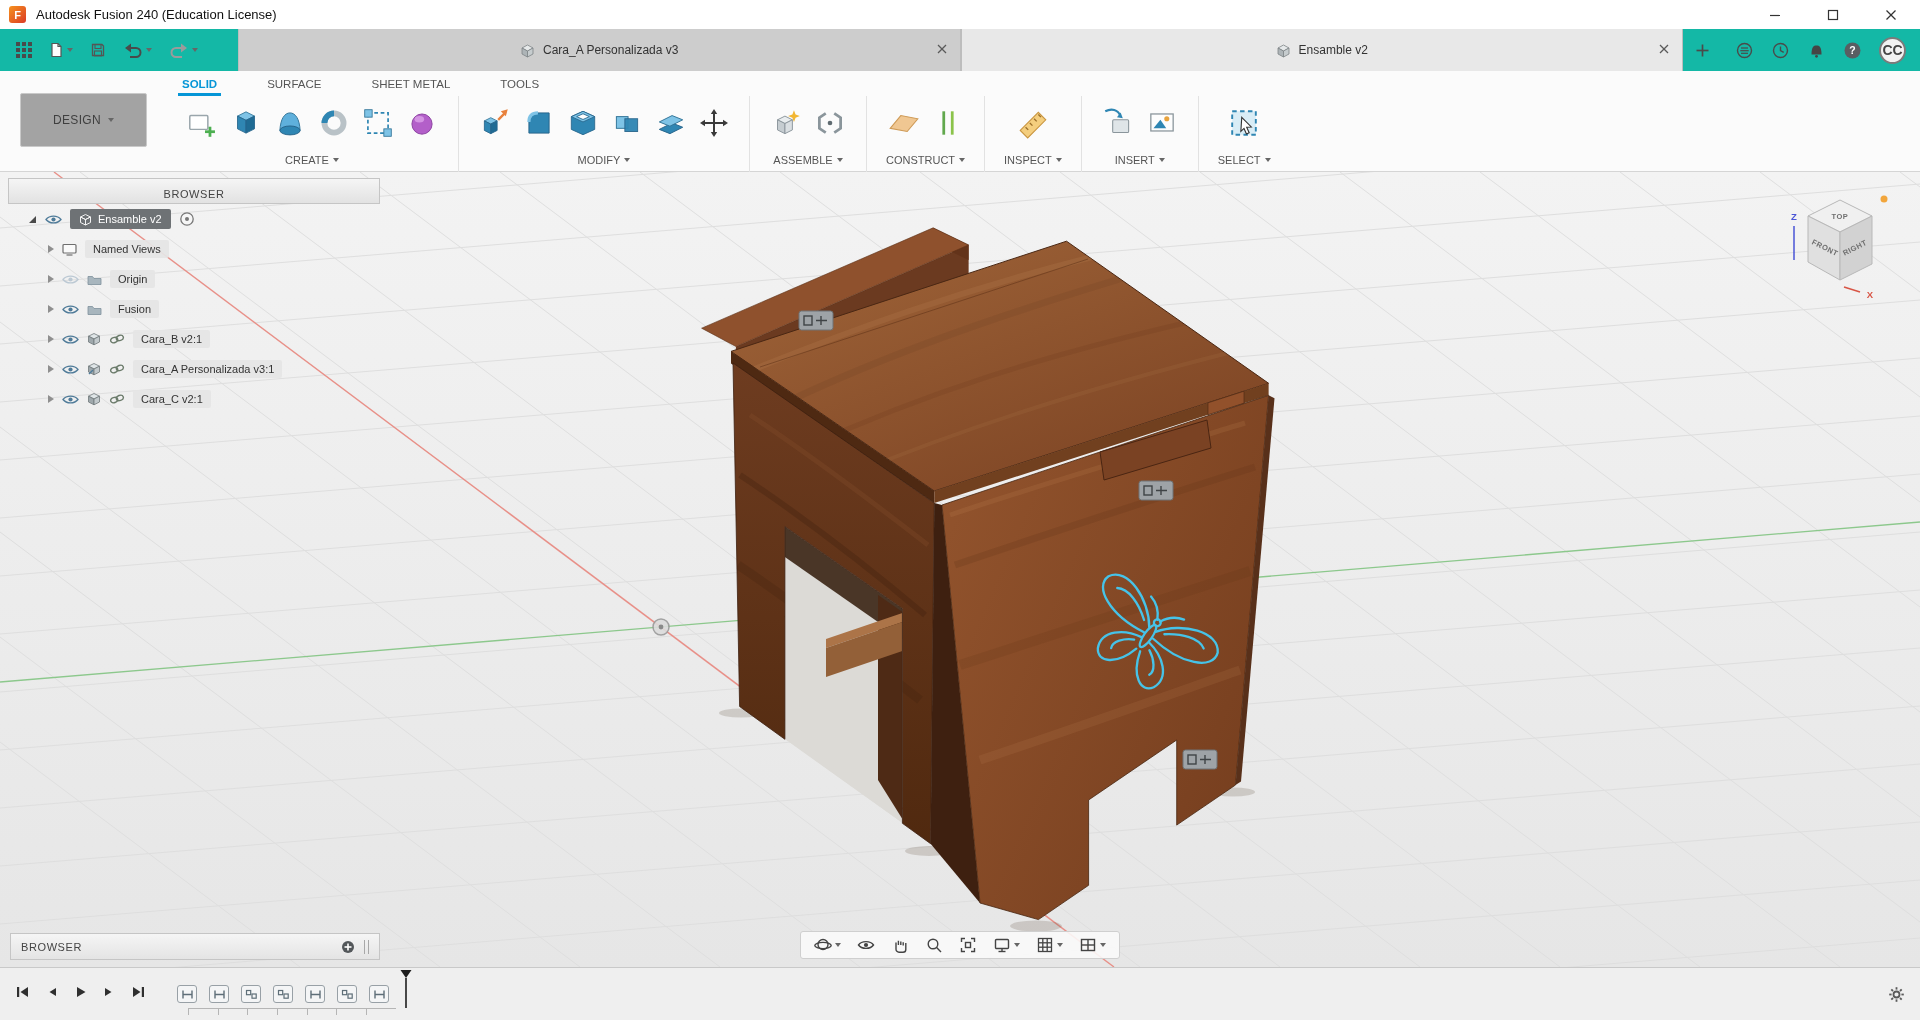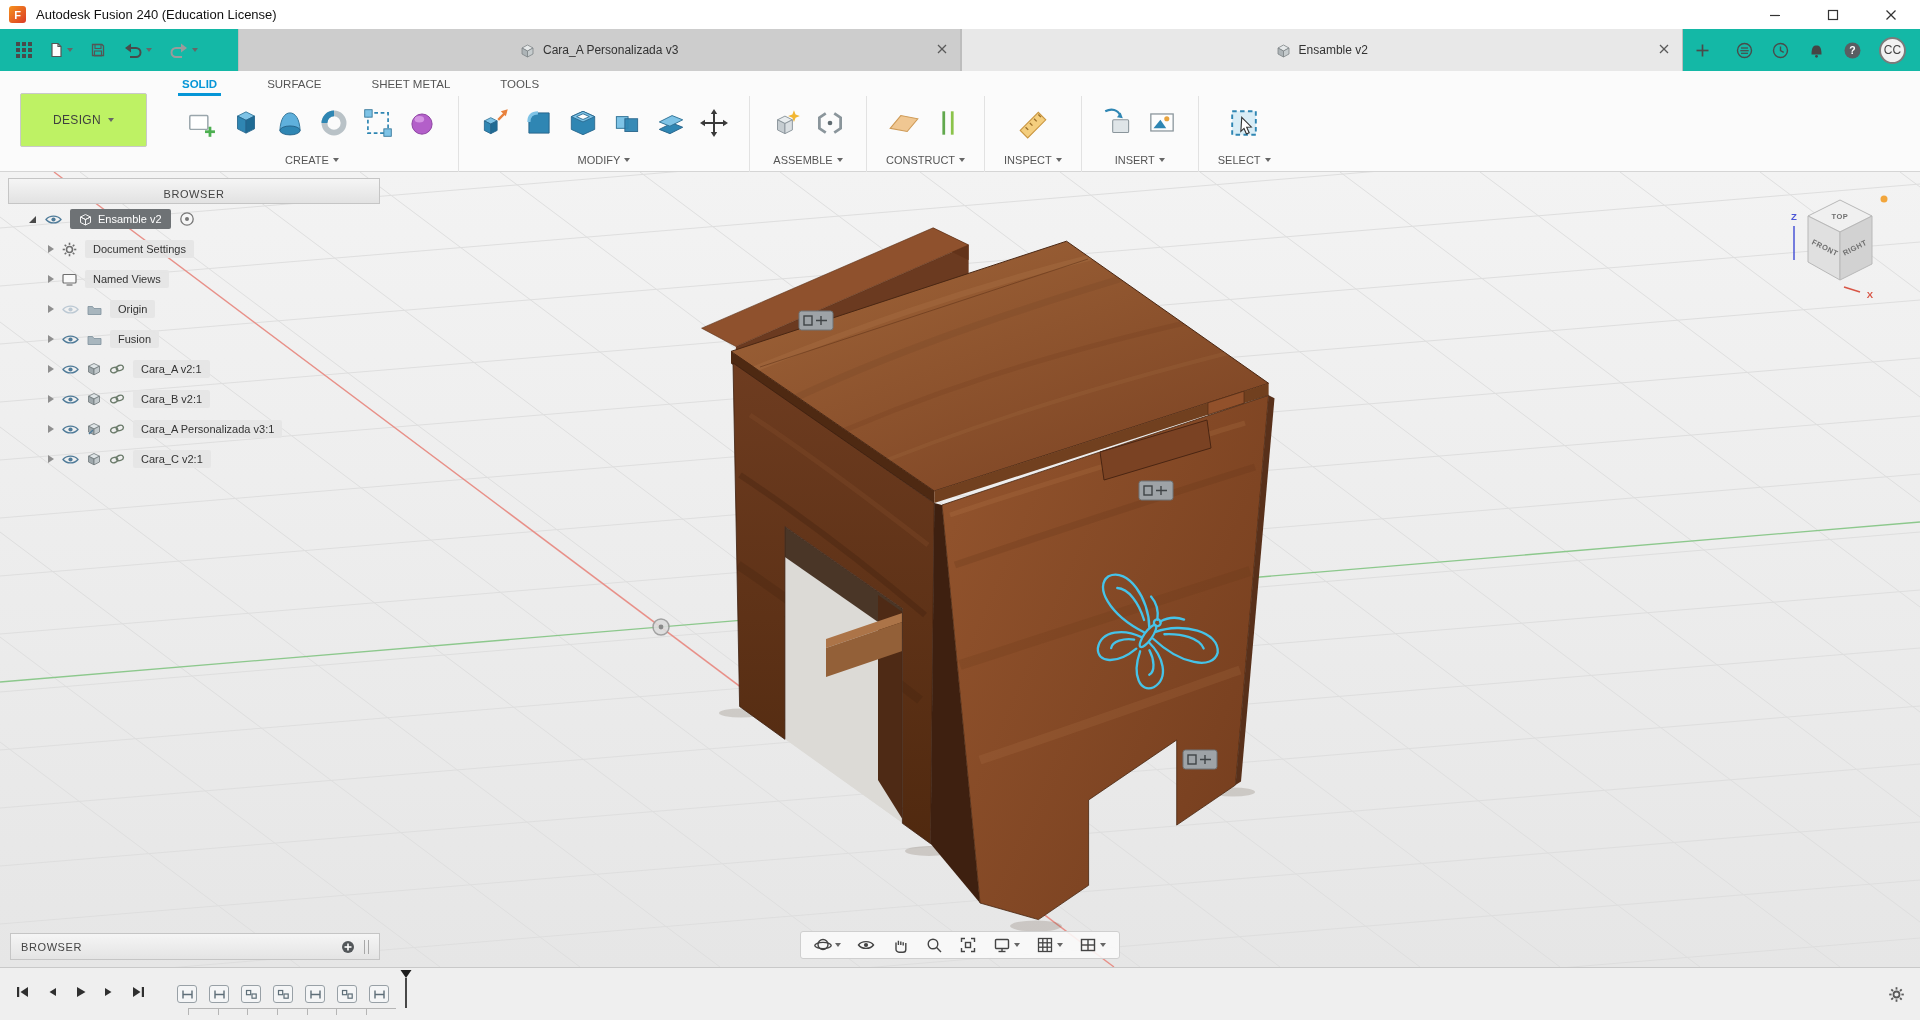--- a/index.html
+++ b/index.html
@@ -21,25 +21,25 @@
   .tabstrip { position:absolute; top:29px; left:0; width:100%; height:42px; background:#14b8a6; display:flex; align-items:stretch; }
   .qat { display:flex; align-items:center; gap:17px; padding:0 16px; width:238px; flex:none; }
   .ibtn { display:flex; align-items:center; gap:3px; }
   .caret { width:0; height:0; border-left:3.5px solid transparent; border-right:3.5px solid transparent; border-top:4px solid #666; display:inline-block; }
   .doc-tabs { flex:1; display:flex; align-items:stretch; }
   .doc-tab { flex:1; position:relative; display:flex; align-items:center; justify-content:center; gap:8px; font-size:12px; color:#333; background:#CDCDCD; border-left:1px solid #BDBDBD; border-right:1px solid #BDBDBD; }
   .doc-tab.active { background:#E8E8E8; }
   .tab-close { position:absolute; right:13px; top:50%; transform:translateY(-50%); }
   .newtab { width:38px; display:flex; align-items:center; justify-content:center; flex:none; }
   .strip-right { display:flex; align-items:center; gap:17px; padding:0 14px; flex:none; }
-  .avatar { width:27px; height:27px; border-radius:50%; border:2px solid #7B7B7B; background:#F2F2F2; display:flex; align-items:center; justify-content:center; font-size:12px; font-weight:normal; color:#444; }
+  .avatar { width:27px; height:27px; border-radius:50%; border:2px solid #7B7B7B; background:#F2F2F2; display:flex; align-items:center; justify-content:center; font-size:14px; font-weight:bold; color:#444; }
 
   
   .ribbon { position:absolute; top:71px; left:0; width:100%; height:101px; background:#FBFBFB; border-bottom:1px solid #D5D5D5; }
-  .design-box { position:absolute; left:20px; top:22px; width:127px; height:54px; border:1px solid #C9C9C9; border-radius:2px; background:#bef264; display:flex; align-items:center; justify-content:center; gap:7px; font-size:12px; color:#3F3F3F; letter-spacing:.3px; }
+  .design-box { position:absolute; left:20px; top:22px; width:127px; height:54px; border:1px solid #C9C9C9; border-radius:2px; background:#a3a3a3; display:flex; align-items:center; justify-content:center; gap:7px; font-size:12px; color:#3F3F3F; letter-spacing:.3px; }
   .ribbon-tabs { position:absolute; left:180px; top:4px; display:flex; gap:46px; font-size:11.5px; color:#555; letter-spacing:.4px; }
   .rtab { position:relative; padding:3px 2px 6px; }
   .rtab.active { color:#0696D7; font-weight:bold; }
   .rtab.active::after { content:""; position:absolute; left:-2px; right:-2px; bottom:0; height:3px; background:#0696D7; }
   .ribbon-groups { position:absolute; left:166px; top:24px; display:flex; align-items:flex-start; }
   .rgroup { display:flex; flex-direction:column; align-items:center; padding:0 19px; }
   .rg-icons { display:flex; align-items:center; gap:10px; height:56px; }
   .tool { display:flex; align-items:center; justify-content:center; }
   .rg-label { margin-top:3px; font-size:11px; color:#555; display:flex; align-items:center; gap:4px; }
   .rsep { width:1px; height:82px; background:#E2E2E2; margin-top:1px; }
@@ -664,37 +664,20 @@
             <polygon points="11.5,4 11.5,9.5 6.5,12 6.5,6.5" fill="none" stroke="#F2F2F2" stroke-width="1"></polygon>
           </svg>
         <span>Ensamble v2</span>
       </span>
       <svg width="16" height="16">
           <circle cx="8" cy="8" r="6.2" fill="#F6F6F6" stroke="#777" stroke-width="1.3"></circle>
           <circle cx="8" cy="8" r="2" fill="#777"></circle>
         </svg>
     </div>
 
-    <div class="brow ind2">
-      <i class="tri"></i>
-      <svg width="15" height="15">
-          <g stroke="#6E6E6E" stroke-width="1.6">
-            <circle cx="7.5" cy="7.5" r="3" fill="none"></circle>
-            <line x1="7.5" y1="0.7" x2="7.5" y2="2.9"></line>
-            <line x1="7.5" y1="12.1" x2="7.5" y2="14.3"></line>
-            <line x1="0.7" y1="7.5" x2="2.9" y2="7.5"></line>
-            <line x1="12.1" y1="7.5" x2="14.3" y2="7.5"></line>
-            <line x1="2.7" y1="2.7" x2="4.2" y2="4.2"></line>
-            <line x1="10.8" y1="10.8" x2="12.3" y2="12.3"></line>
-            <line x1="2.7" y1="12.3" x2="4.2" y2="10.8"></line>
-            <line x1="10.8" y1="4.2" x2="12.3" y2="2.7"></line>
-          </g>
-        </svg>
-      <span class="chip">Document Settings</span>
-    </div>
 
     <div class="brow ind2">
       <i class="tri"></i>
       <svg width="15" height="13">
           <rect x="1" y="1.5" width="13" height="8.5" rx="1" fill="#FAFAFA" stroke="#6E6E6E" stroke-width="1.2"></rect>
           <line x1="4.5" y1="12" x2="10.5" y2="12" stroke="#6E6E6E" stroke-width="1.2"></line>
         </svg>
       <span class="chip">Named Views</span>
     </div>
 
@@ -715,39 +698,20 @@
       <svg width="17" height="11">
           <path d="M1,5.5 C4.5,1 12.5,1 16,5.5 C12.5,10 4.5,10 1,5.5 Z" fill="none" stroke="#4F7B99" stroke-width="1.3"></path>
           <circle cx="8.5" cy="5.5" r="2.1" fill="#4F7B99"></circle>
         </svg>
       <svg width="15" height="11">
           <path d="M1,2.5 h4.5 l1.5,2 h7 v6 h-13 z" fill="#A8B6BE" stroke="#7E919C" stroke-width="0.8"></path>
         </svg>
       <span class="chip">Fusion</span>
     </div>
 
-    <div class="brow ind2">
-      <i class="tri"></i>
-      <svg width="17" height="11">
-          <path d="M1,5.5 C4.5,1 12.5,1 16,5.5 C12.5,10 4.5,10 1,5.5 Z" fill="none" stroke="#4F7B99" stroke-width="1.3"></path>
-          <circle cx="8.5" cy="5.5" r="2.1" fill="#4F7B99"></circle>
-        </svg>
-      <svg width="14" height="14">
-          <polygon points="7,1.5 12.5,4.2 7,7 1.5,4.2" fill="#DFE5E7" stroke="#70787B" stroke-width="0.8"></polygon>
-          <polygon points="1.5,4.2 7,7 7,12.8 1.5,10" fill="#9FA8AC" stroke="#70787B" stroke-width="0.8"></polygon>
-          <polygon points="12.5,4.2 12.5,10 7,12.8 7,7" fill="#C2C9CC" stroke="#70787B" stroke-width="0.8"></polygon>
-        </svg>
-      <svg width="16" height="10">
-          <g transform="rotate(-20 8 5)" fill="none" stroke="#6B7B6B" stroke-width="1.4">
-            <ellipse cx="5" cy="5" rx="3.6" ry="2.6"></ellipse>
-            <ellipse cx="11" cy="5" rx="3.6" ry="2.6"></ellipse>
-          </g>
-        </svg>
-      <span class="chip">Cara_A v2:1</span>
-    </div>
 
     <div class="brow ind2">
       <i class="tri"></i>
       <svg width="17" height="11">
           <path d="M1,5.5 C4.5,1 12.5,1 16,5.5 C12.5,10 4.5,10 1,5.5 Z" fill="none" stroke="#4F7B99" stroke-width="1.3"></path>
           <circle cx="8.5" cy="5.5" r="2.1" fill="#4F7B99"></circle>
         </svg>
       <svg width="14" height="14">
           <polygon points="7,1.5 12.5,4.2 7,7 1.5,4.2" fill="#DFE5E7" stroke="#70787B" stroke-width="0.8"></polygon>
           <polygon points="1.5,4.2 7,7 7,12.8 1.5,10" fill="#9FA8AC" stroke="#70787B" stroke-width="0.8"></polygon>

